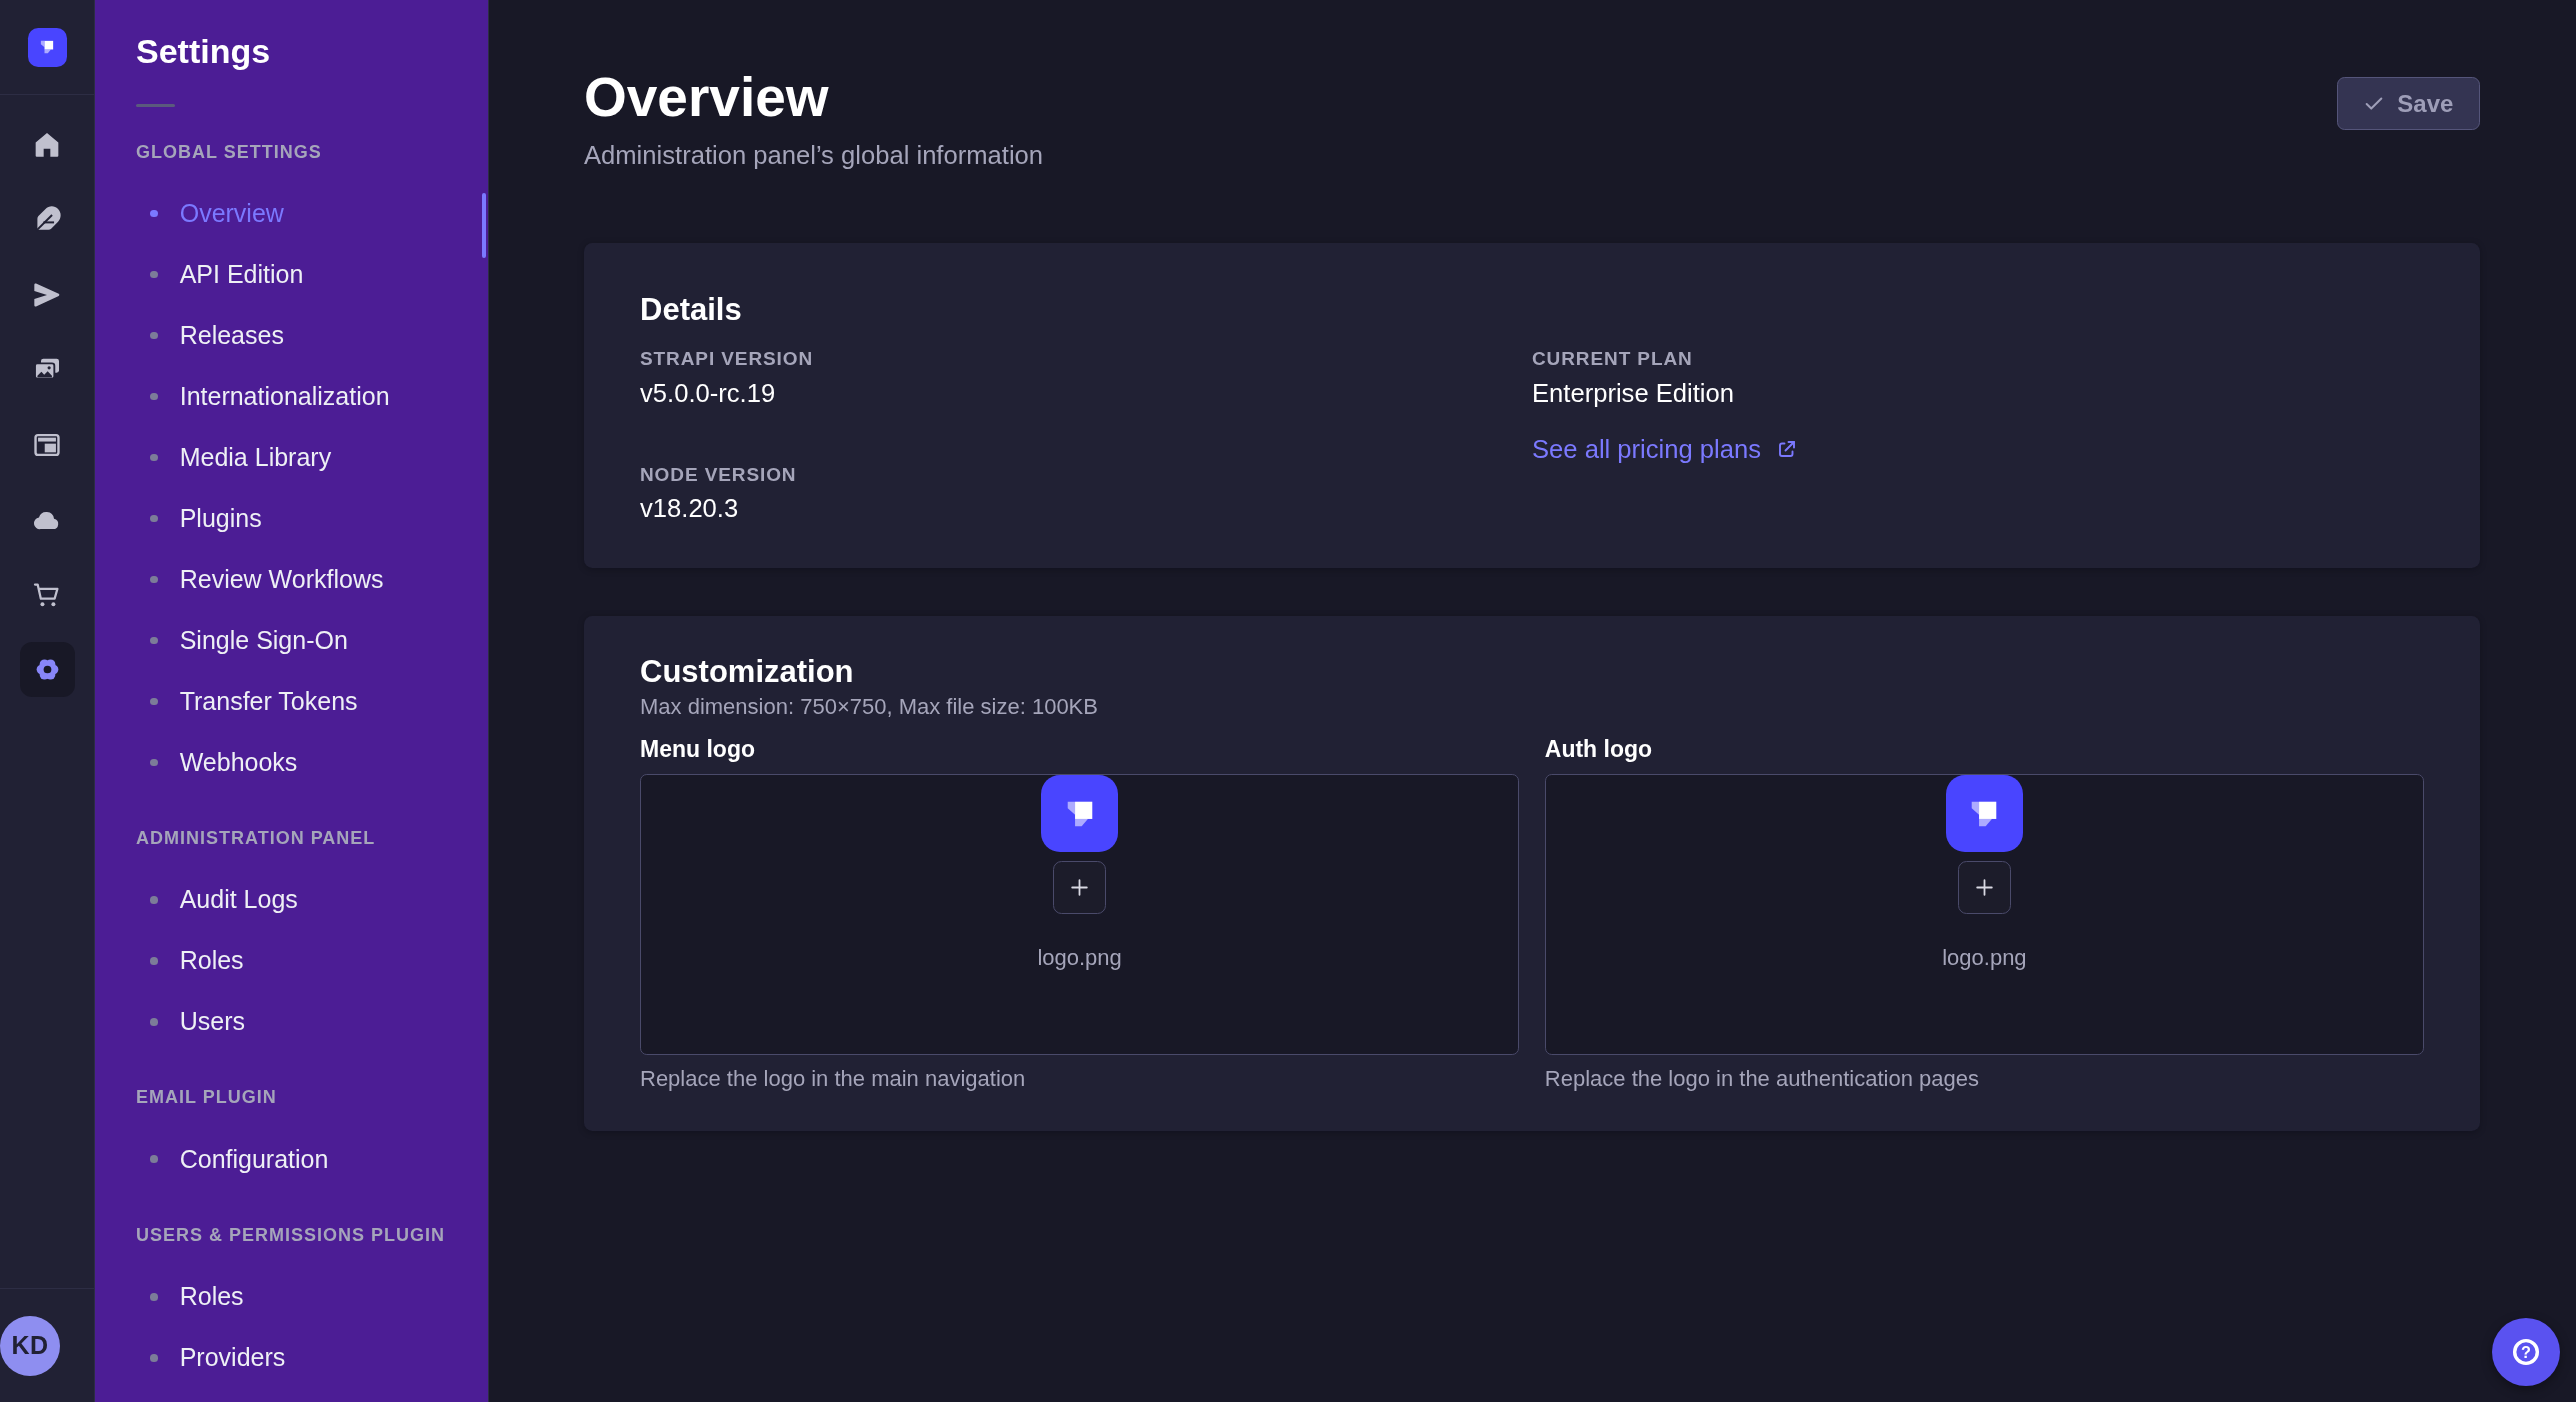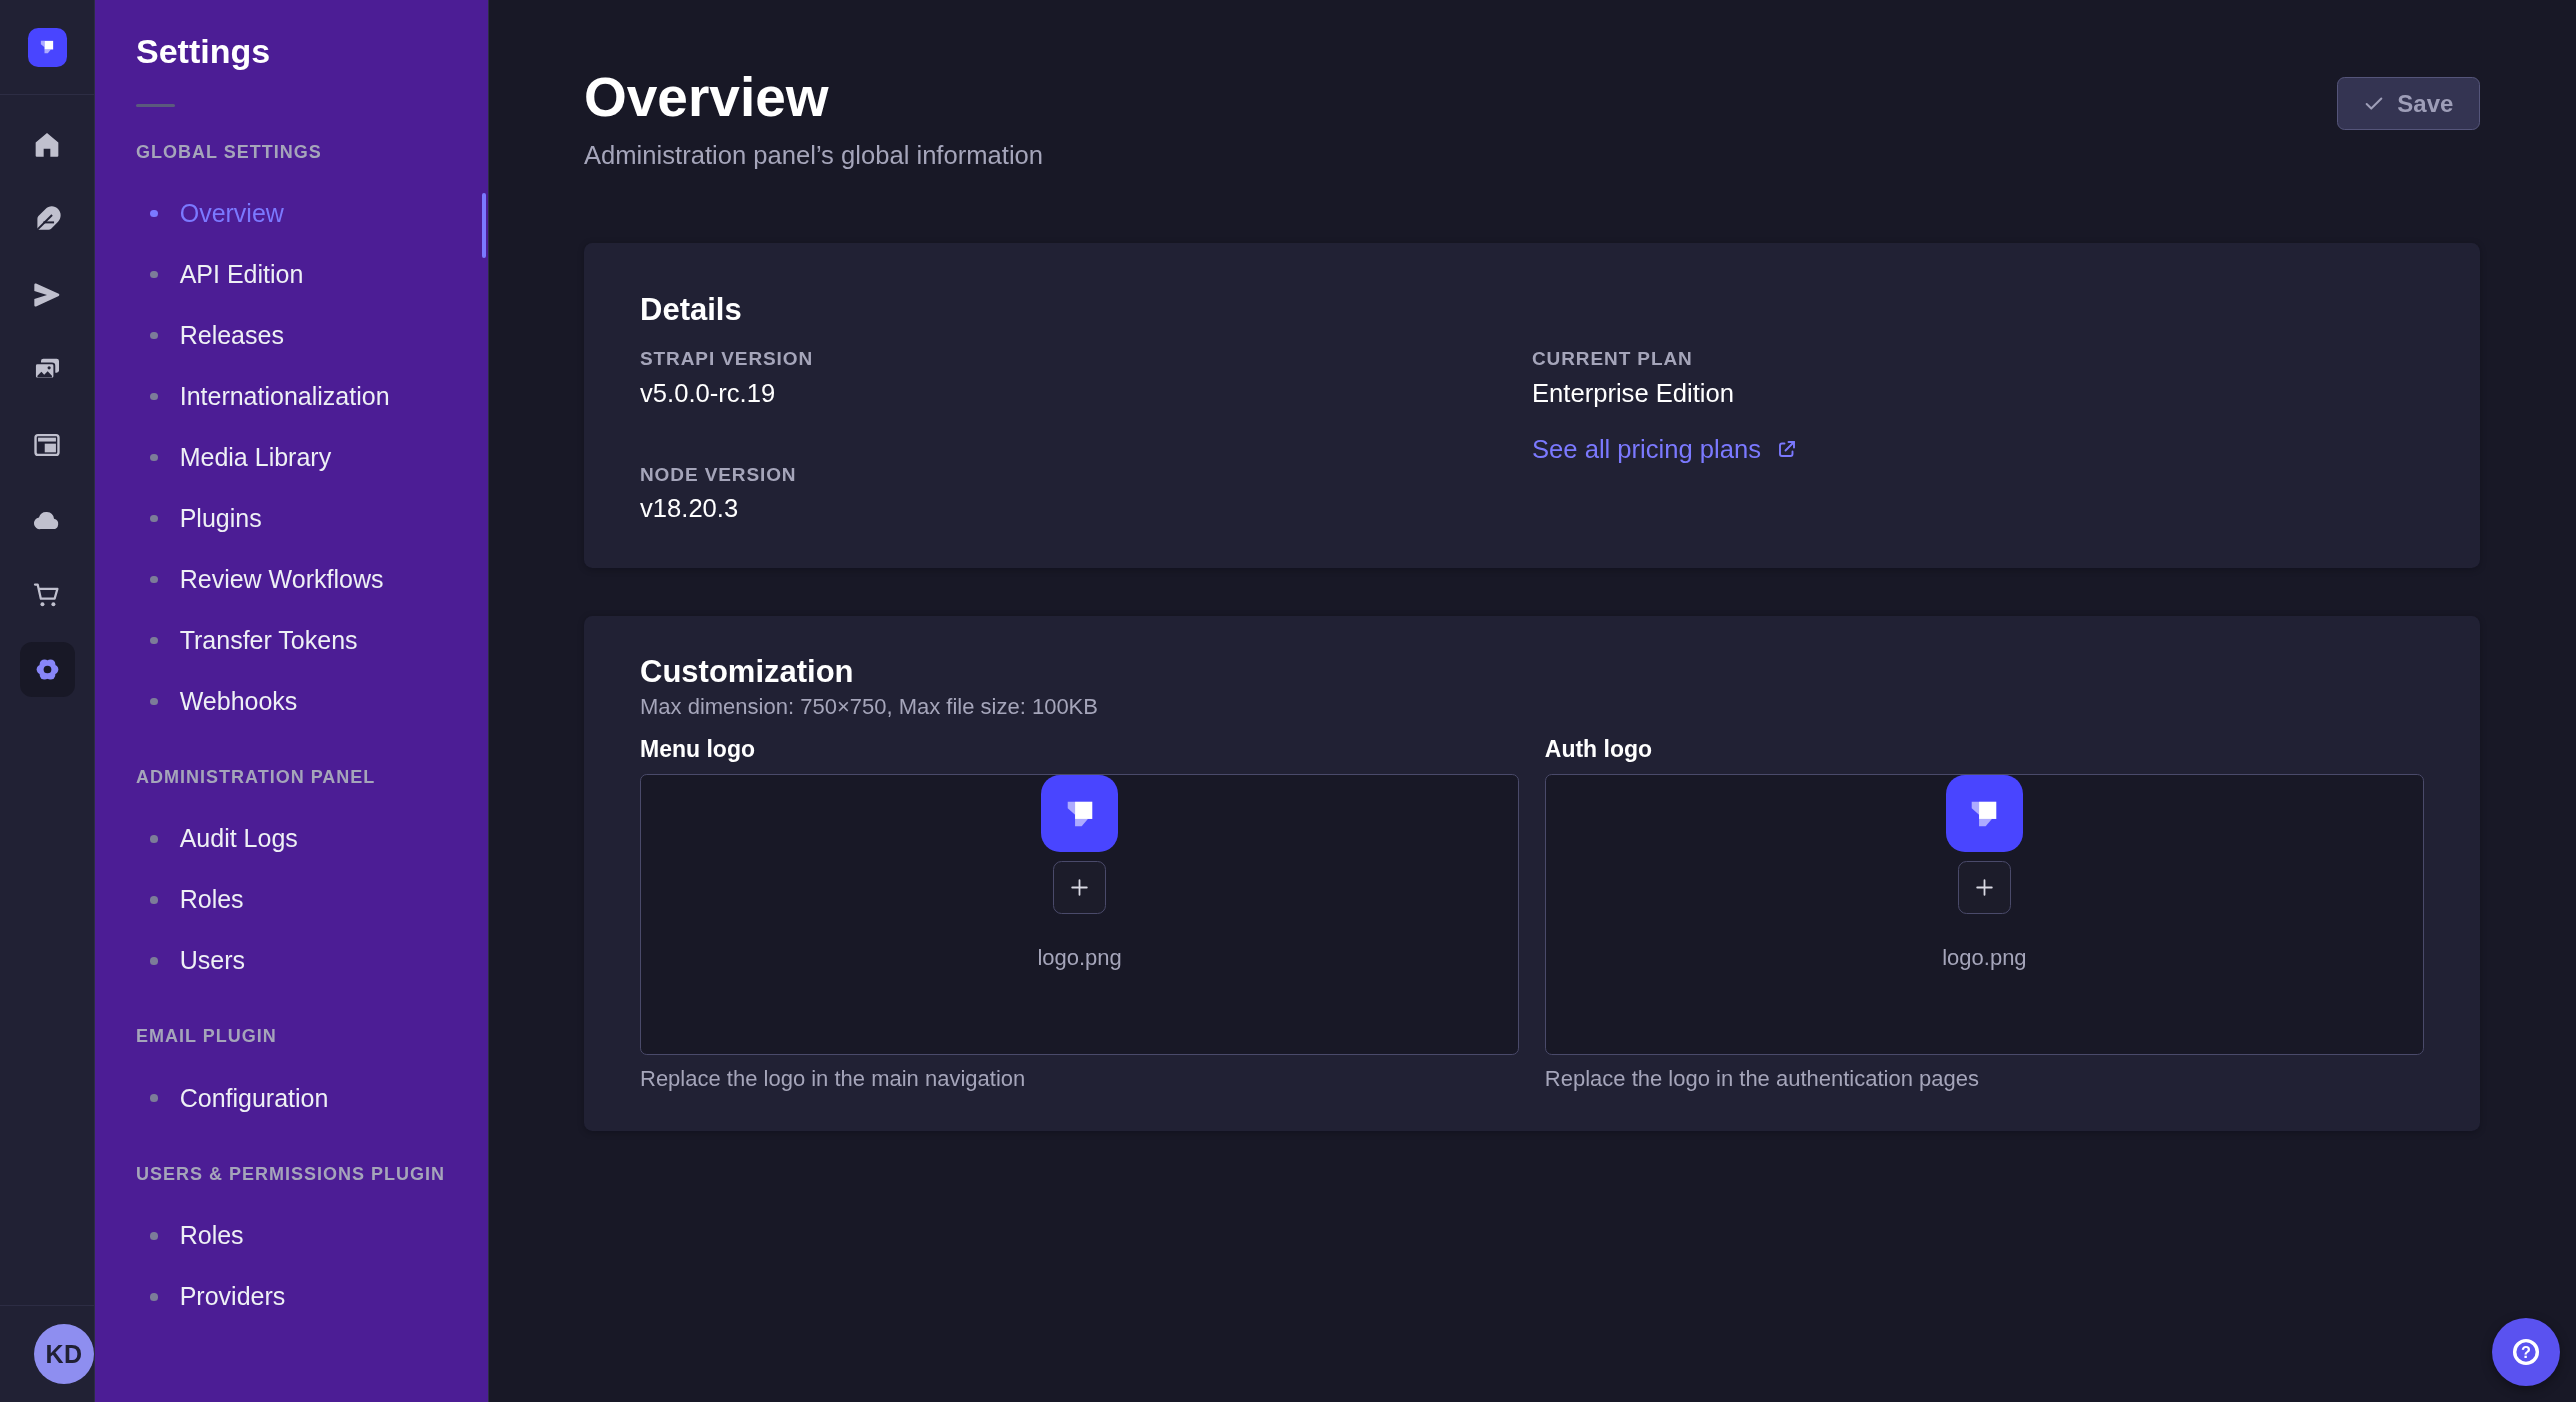--- a/index.html
+++ b/index.html
@@ -8,21 +8,21 @@
   .app { display:flex; width:2576px; height:1402px; background:#181826; position:relative; }
 
   
   .iconbar { width:95px; background:#212134; border-right:0.9px solid #2d2d44; display:flex; flex-direction:column; flex-shrink:0; }
   .logo-box { height:95px; display:flex; align-items:center; justify-content:center; border-bottom:0.9px solid #2d2d44; }
   .brand { width:39px; height:39px; border-radius:10.2px; background:#4945ff; border:none; display:flex; align-items:center; justify-content:center; cursor:pointer; }
   .icon-list { list-style:none; padding-top:12px; display:flex; flex-direction:column; align-items:center; flex:1; }
   .icon-slot { height:75px; width:95px; display:flex; align-items:center; justify-content:center; }
   .icon-btn { background:transparent; border:none; width:55px; height:55px; border-radius:12px; display:flex; align-items:center; justify-content:center; color:#c0c0ce; cursor:pointer; }
   .icon-slot.active .icon-btn { background:#181826; color:#8886f8; }
-  .iconbar-bottom { height:97px; border-top:0.9px solid #2d2d44; display:flex; align-items:center; justify-content:flex-end; }
+  .iconbar-bottom { height:114px; border-top:0.9px solid #2d2d44; display:flex; align-items:center; justify-content:flex-start; }
   .avatar { width:60px; height:60px; border-radius:50%; background:#8e8ef0; border:none; color:#212134; font-weight:bold; font-size:25px; font-family:"Liberation Sans", sans-serif; display:flex; align-items:center; justify-content:center; cursor:pointer; letter-spacing:0.4px; }
 
   
   .subnav { width:394px; flex-shrink:0; background:#4c1d95; border-right:0.9px solid #2d2d44; position:relative; padding-top:31px; }
   .subnav-title { font-size:34px; line-height:41px; font-weight:700; color:#ffffff; padding:0 41px; }
   .subnav-divider { width:39px; height:2.6px; background:#5a5a7d; border-radius:1.7px; margin:32px 0 8.5px 41px; }
   .nav-section { margin-top:34px; }
   .nav-section-label { padding:0 41px; font-size:18px; line-height:22px; font-weight:700; color:#a5a5ba; letter-spacing:1px; }
   .nav-items { list-style:none; margin-top:20.4px; }
   .nav-item { height:61px; display:flex; align-items:center; padding:0 20.4px 0 55px; cursor:pointer; }
@@ -188,20 +188,24 @@
             <span class="bullet"></span>
             <span class="nav-label">Media Library</span>
           </li>
         <li class="nav-item">
             <span class="bullet"></span>
             <span class="nav-label">Plugins</span>
           </li>
         <li class="nav-item">
             <span class="bullet"></span>
             <span class="nav-label">Review Workflows</span>
+          </li>
+        <li class="nav-item">
+            <span class="bullet"></span>
+            <span class="nav-label">Single Sign-On</span>
           </li>
         <li class="nav-item">
             <span class="bullet"></span>
             <span class="nav-label">Transfer Tokens</span>
           </li>
         <li class="nav-item">
             <span class="bullet"></span>
             <span class="nav-label">Webhooks</span>
           </li>
       </ul>

